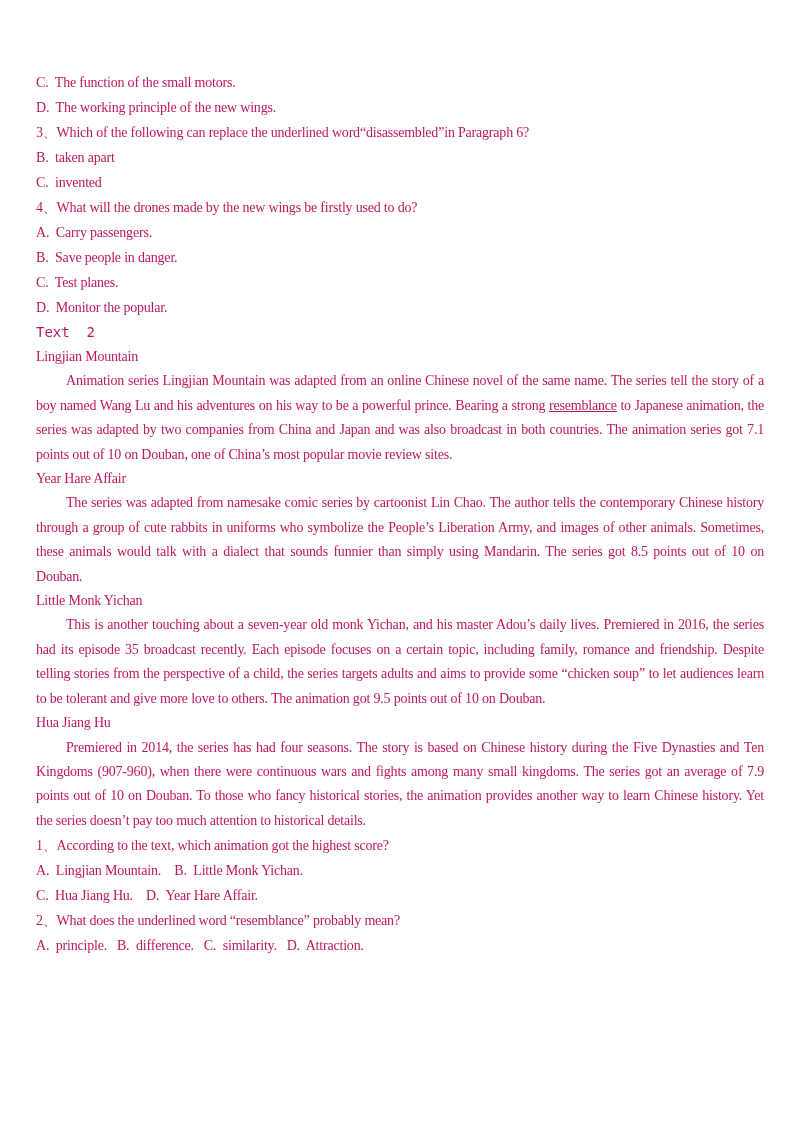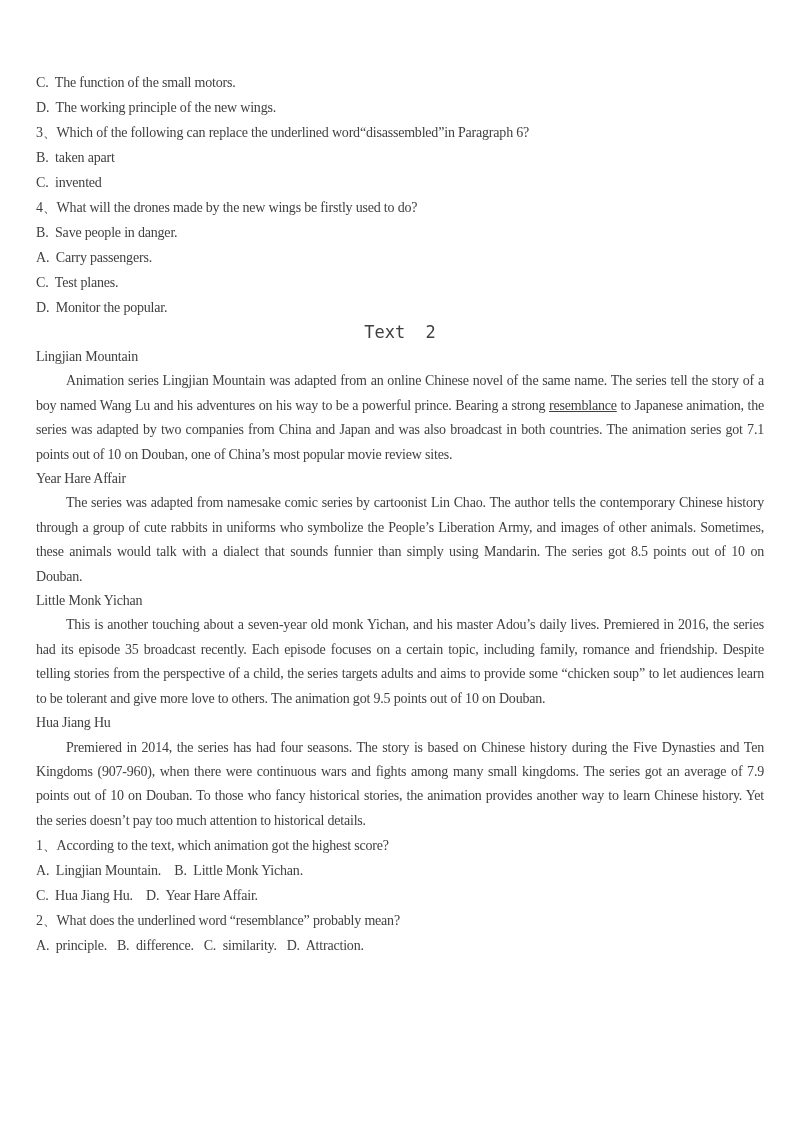--- a/index.html
+++ b/index.html
@@ -4,21 +4,21 @@
 <style>
   html, body { margin: 0; padding: 0; background: #ffffff; }
   .page {
     position: relative;
     width: 794px;
     height: 1123px;
     box-sizing: border-box;
     margin: 0 auto;
     padding: 70px 30px 0 36px;
     background: #ffffff;
-    color: #404040;
+    color: #be185d;
     font-family: "Liberation Serif", serif;
     font-size: 14px;
     letter-spacing: -0.2px;
     overflow: hidden;
   }
   .block { margin: 0; }
   .block.option,
   .block.question {
     line-height: 25px;
     white-space: pre-wrap;
@@ -26,40 +26,40 @@
   .block.heading {
     line-height: 24.4px;
   }
   .block.paragraph {
     line-height: 24.4px;
     text-align: justify;
     text-indent: 30px;
   }
   .block.center-heading {
     line-height: 25px;
-    text-align: center;
+    text-align: left;
     white-space: pre;
     font-family: "DejaVu Sans Mono", monospace;
     letter-spacing: 0;
-    font-size: 17px;
+    font-size: 14px;
   }
   .underline { text-decoration: underline; margin-top: 8px; }
 </style>
 </head>
 <body>
 
 <div class="page">
     <div class="block option">C.  The function of the small motors.</div>
     <div class="block option">D.  The working principle of the new wings.</div>
     <div class="block question">3、Which of the following can replace the underlined word“disassembled”in Paragraph 6?</div>
     <div class="block option">B.  taken apart</div>
     <div class="block option">C.  invented</div>
     <div class="block question">4、What will the drones made by the new wings be firstly used to do?</div>
+    <div class="block option">A.  Carry passengers.</div>
     <div class="block option">B.  Save people in danger.</div>
-    <div class="block option">A.  Carry passengers.</div>
     <div class="block option">C.  Test planes.</div>
     <div class="block option">D.  Monitor the popular.</div>
     <div class="block center-heading">Text  2</div>
     <div class="block heading">Lingjian Mountain</div>
     <div class="block paragraph"><span>Animation series Lingjian Mountain was adapted from an online Chinese novel of the same name. The series tell the story of a boy named Wang Lu and his adventures on his way to be a powerful prince. Bearing a strong </span><span class="underline">resemblance</span><span> to Japanese animation, the series was adapted by two companies from China and Japan and was also broadcast in both countries. The animation series got 7.1 points out of 10 on Douban, one of China’s most popular movie review sites.</span></div>
     <div class="block heading">Year Hare Affair</div>
     <div class="block paragraph">The series was adapted from namesake comic series by cartoonist Lin Chao. The author tells the contemporary Chinese history through a group of cute rabbits in uniforms who symbolize the People’s Liberation Army, and images of other animals. Sometimes, these animals would talk with a dialect that sounds funnier than simply using Mandarin. The series got 8.5 points out of 10 on Douban.</div>
     <div class="block heading">Little Monk Yichan</div>
     <div class="block paragraph">This is another touching about a seven-year old monk Yichan, and his master Adou’s daily lives. Premiered in 2016, the series had its episode 35 broadcast recently. Each episode focuses on a certain topic, including family, romance and friendship. Despite telling stories from the perspective of a child, the series targets adults and aims to provide some “chicken soup” to let audiences learn to be tolerant and give more love to others. The animation got 9.5 points out of 10 on Douban.</div>
     <div class="block heading">Hua Jiang Hu</div>

